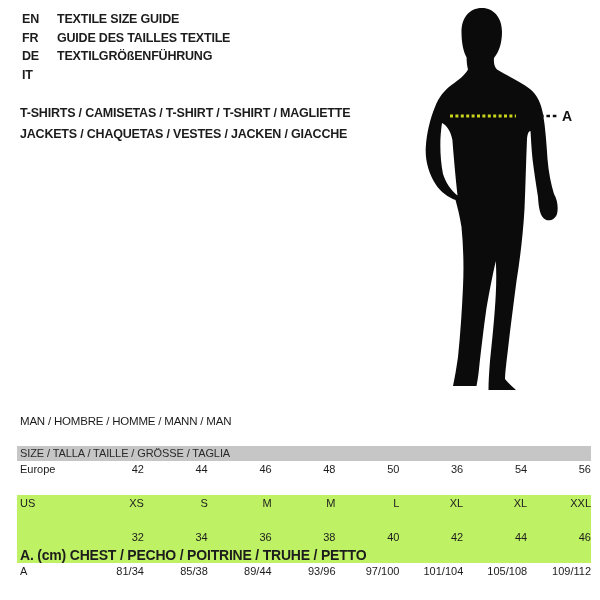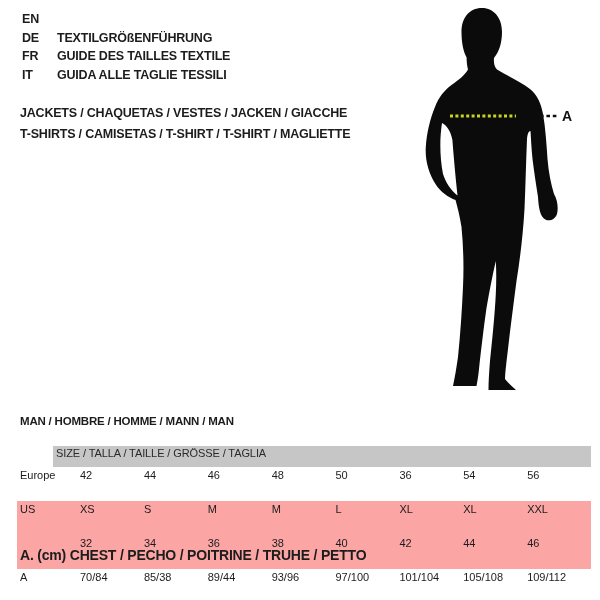--- a/index.html
+++ b/index.html
@@ -10,57 +10,57 @@
   
   .lang-block{position:absolute;left:22px;top:12px;}
   .lang-row{display:flex;height:18.6px;align-items:flex-start;font-weight:bold;font-size:12.5px;letter-spacing:-0.2px;}
   .lang-code{width:35px;}
   
   .cat-block{position:absolute;left:20px;top:103px;font-weight:bold;font-size:12.5px;line-height:21px;letter-spacing:-0.2px;}
   
   .figure{position:absolute;left:400px;top:0;width:200px;height:400px;}
   .figure text{font-family:"Liberation Sans",sans-serif;font-size:14px;font-weight:bold;fill:#111111;}
   
-  .section-title{position:absolute;left:20px;top:415px;font-weight:bold;font-size:11.5px;letter-spacing:-0.2px;}
+  .section-title{position:absolute;left:20px;top:415px;font-weight:normal;font-size:11.5px;letter-spacing:-0.2px;}
   
   .size-table{position:absolute;left:17px;top:446px;width:574px;font-size:11px;}
-  .thead{height:21px;line-height:15px;background:#c6c6c6;padding-left:3px;color:#2a2a2a;letter-spacing:-0.1px;margin-left:36px;}
+  .thead{height:15px;line-height:15px;background:#c6c6c6;padding-left:3px;color:#2a2a2a;letter-spacing:-0.1px;}
   .trow{display:flex;height:34px;line-height:17px;}
   .trow .rlabel{width:60px;padding-left:3px;}
-  .trow .cell{flex:1;text-align:left;}
-  .band{background:#fca5a5;}
+  .trow .cell{flex:1;text-align:right;}
+  .band{background:#bef264;}
   
   .footnote{position:absolute;left:20px;top:547px;font-weight:bold;font-size:14px;letter-spacing:-0.2px;}
 </style>
 </head>
 <body>
 
 <div class="stage">
 
   <div class="lang-block">
     <div class="lang-row">
       <span class="lang-code">EN</span>
+      <span class="lang-label">TEXTILE SIZE GUIDE</span>
+    </div>
+    <div class="lang-row">
+      <span class="lang-code">FR</span>
+      <span class="lang-label">GUIDE DES TAILLES TEXTILE</span>
     </div>
     <div class="lang-row">
       <span class="lang-code">DE</span>
       <span class="lang-label">TEXTILGRÖßENFÜHRUNG</span>
     </div>
     <div class="lang-row">
-      <span class="lang-code">FR</span>
-      <span class="lang-label">GUIDE DES TAILLES TEXTILE</span>
-    </div>
-    <div class="lang-row">
       <span class="lang-code">IT</span>
-      <span class="lang-label">GUIDA ALLE TAGLIE TESSILI</span>
     </div>
   </div>
 
   <div class="cat-block">
+    <div>T-SHIRTS / CAMISETAS / T-SHIRT / T-SHIRT / MAGLIETTE</div>
     <div>JACKETS / CHAQUETAS / VESTES / JACKEN / GIACCHE</div>
-    <div>T-SHIRTS / CAMISETAS / T-SHIRT / T-SHIRT / MAGLIETTE</div>
   </div>
 
   <svg class="figure" viewBox="0 0 200 400" xmlns="http://www.w3.org/2000/svg">
     <path fill-rule="evenodd" d="M 82 8
              C 94 8 102 18 102 32
              C 102 43 99 52 94 58
              C 93.5 63 94.5 67 97 69.5
              C 108 76 121 82 130 89
              C 137 94.5 141 103 143 114
              C 145.5 128 146.5 144 147.5 159
@@ -145,21 +145,21 @@
         <span class="cell">38</span>
         <span class="cell">40</span>
         <span class="cell">42</span>
         <span class="cell">44</span>
         <span class="cell">46</span>
       </div>
     </div>
 
     <div class="trow">
       <span class="rlabel">A</span>
-      <span class="cell">70/84</span>
+      <span class="cell">81/34</span>
       <span class="cell">85/38</span>
       <span class="cell">89/44</span>
       <span class="cell">93/96</span>
       <span class="cell">97/100</span>
       <span class="cell">101/104</span>
       <span class="cell">105/108</span>
       <span class="cell">109/112</span>
     </div>
   </div>
 

